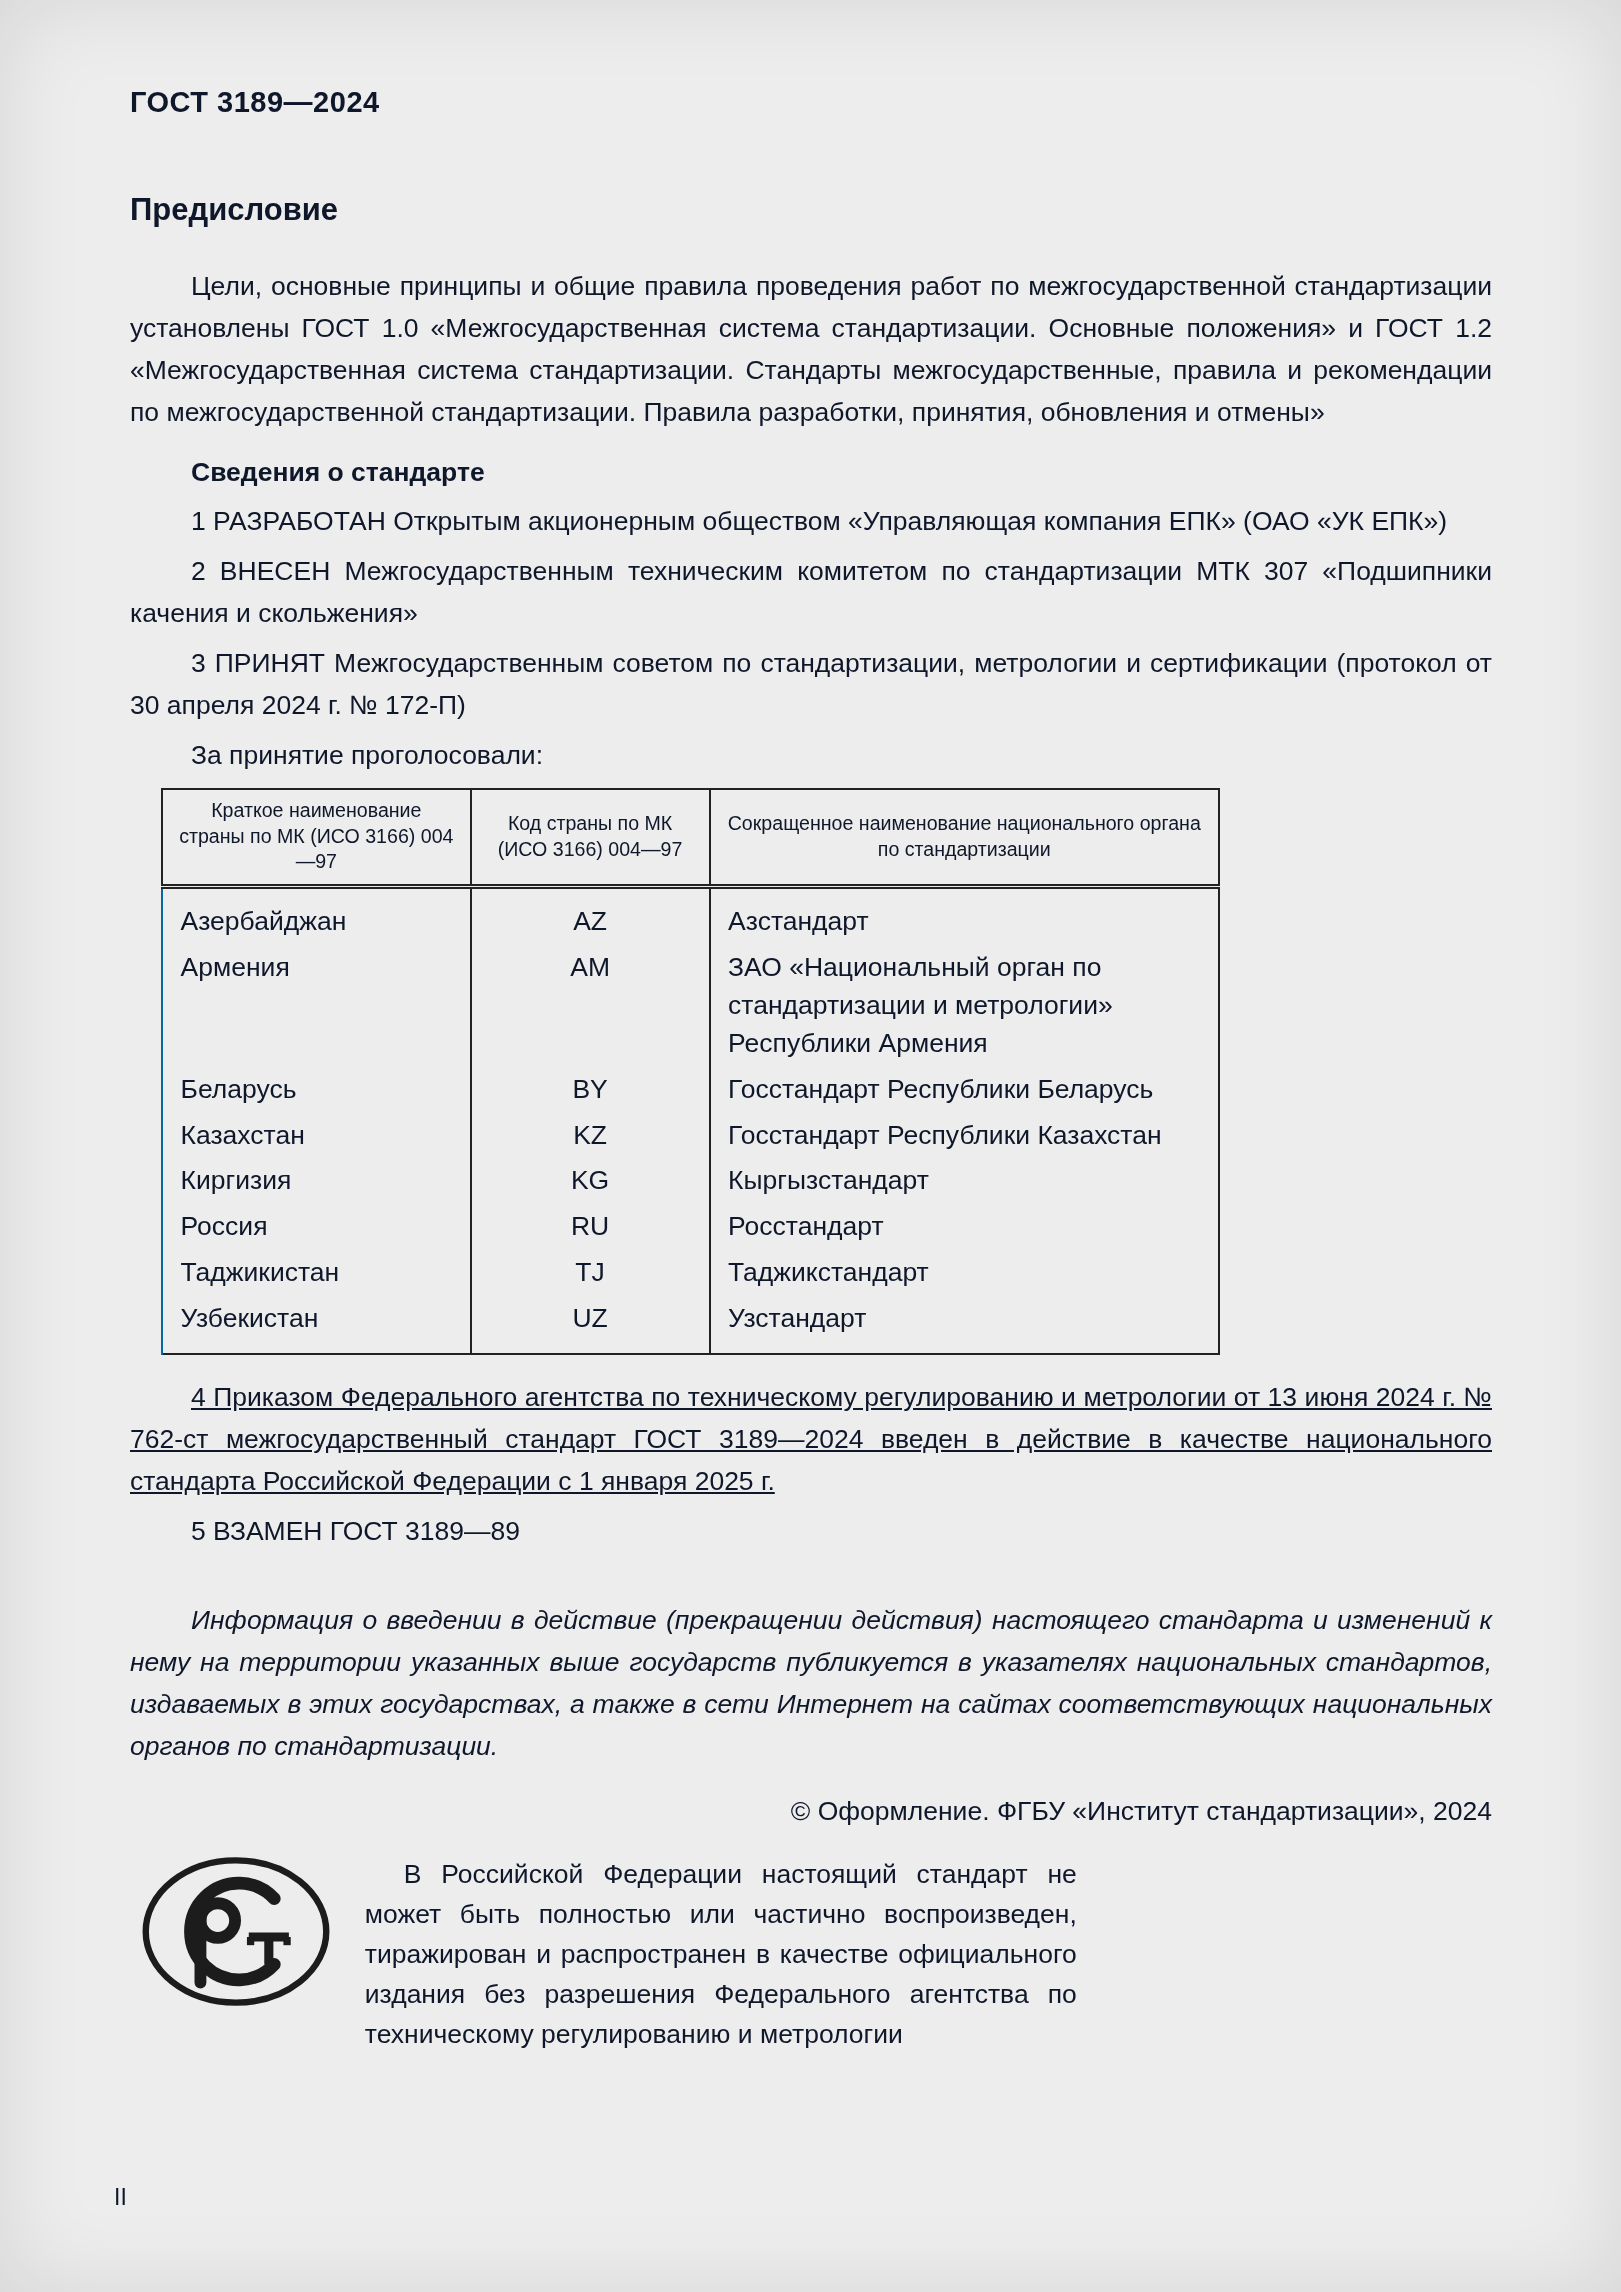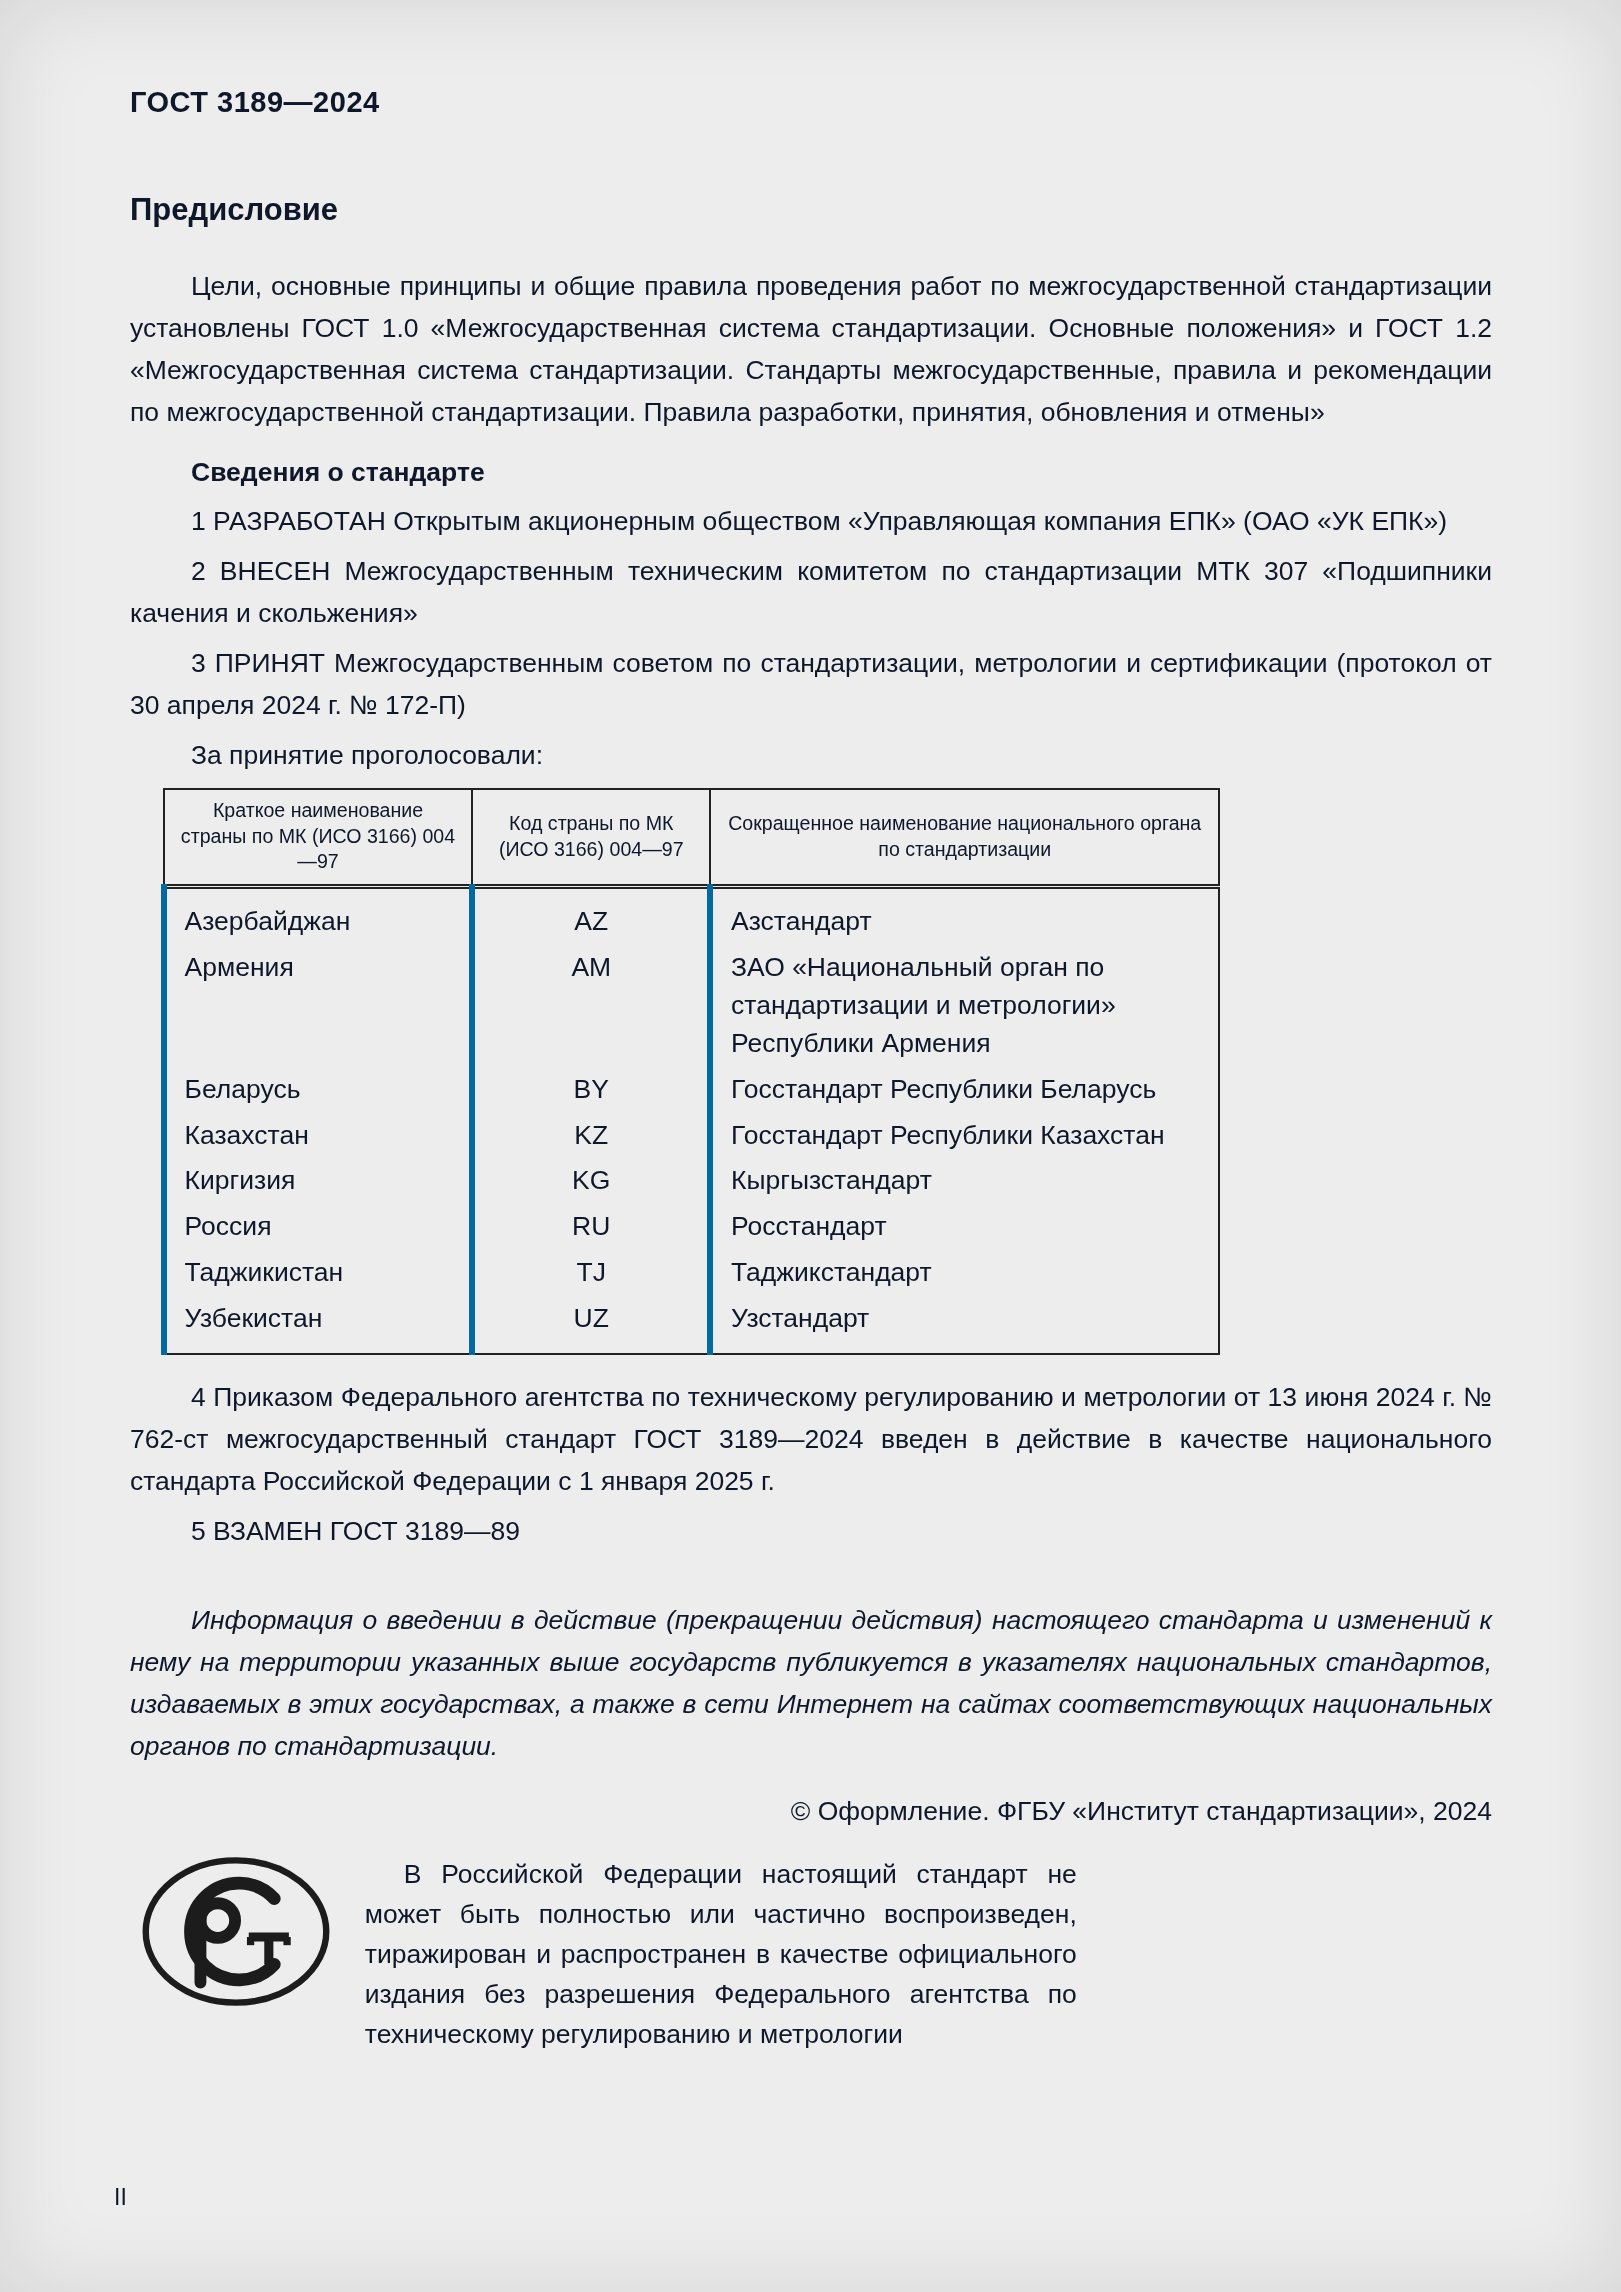--- a/index.html
+++ b/index.html
@@ -27,21 +27,21 @@
   table.vote {
     border-collapse:collapse; margin-top:11.8px; margin-left:31px;
     width:1059px; border:2px solid #222; background:transparent;
   }
   table.vote th {
     border:2px solid #222; border-bottom:5.9px double #222;
     font-size:19.6px; font-weight:normal; line-height:25.5px;
     padding:8.8px 13.7px; text-align:center; vertical-align:middle;
   }
   table.vote td {
-    border-left:6px solid #0369a1; border-right:2px solid #222; border-top:none; border-bottom:none;
+    border-left:2px solid #0369a1; border-right:2px solid #222; border-top:none; border-bottom:none;
     font-size:26.5px; line-height:38px; padding:3.9px 17.6px; vertical-align:top; text-align:left;
   }
   table.vote td.code { text-align:center; }
   table.vote tbody tr:first-child td { padding-top:13.7px; }
   table.vote tbody tr:last-child td { padding-bottom:15.7px; }
   col.c1 { width:29.2%; } col.c2 { width:22.6%; } col.c3 { width:48.2%; }
 
   .notes { margin-top:47px; }
   .notes p {
     margin:0; font-style:italic; font-size:26.5px; line-height:42px;
@@ -129,21 +129,21 @@
             <td>Таджикстандарт</td>
           </tr>
           <tr>
             <td>Узбекистан</td>
             <td class="code">UZ</td>
             <td>Узстандарт</td>
           </tr>
         </tbody>
     </table>
 
-    <p class="body-par" style="margin-top:21.6px;">4 Приказом Федерального агентства по техническому регулированию и метрологии от 13 июня 2024 г. № 762-ст межгосударственный стандарт ГОСТ 3189—2024 введен в действие в качестве национального стандарта Российской Федерации с 1 января 2025 г.</p>
+    <p class="body-par" style="margin-top:21.6px;text-decoration:underline;">4 Приказом Федерального агентства по техническому регулированию и метрологии от 13 июня 2024 г. № 762-ст межгосударственный стандарт ГОСТ 3189—2024 введен в действие в качестве национального стандарта Российской Федерации с 1 января 2025 г.</p>
     <p class="body-par">5 ВЗАМЕН ГОСТ 3189—89</p>
 
     <div class="notes">
       <p>Информация о введении в действие (прекращении действия) настоящего стандарта и изменений к нему на территории указанных выше государств публикуется в указателях национальных стандартов, издаваемых в этих государствах, а также в сети Интернет на сайтах соответствующих национальных органов по стандартизации.</p>
     </div>
 
     <div class="copyright">© Оформление. ФГБУ «Институт стандартизации», 2024</div>
 
     <div class="footer-block">
       <div class="logo-wrap">

